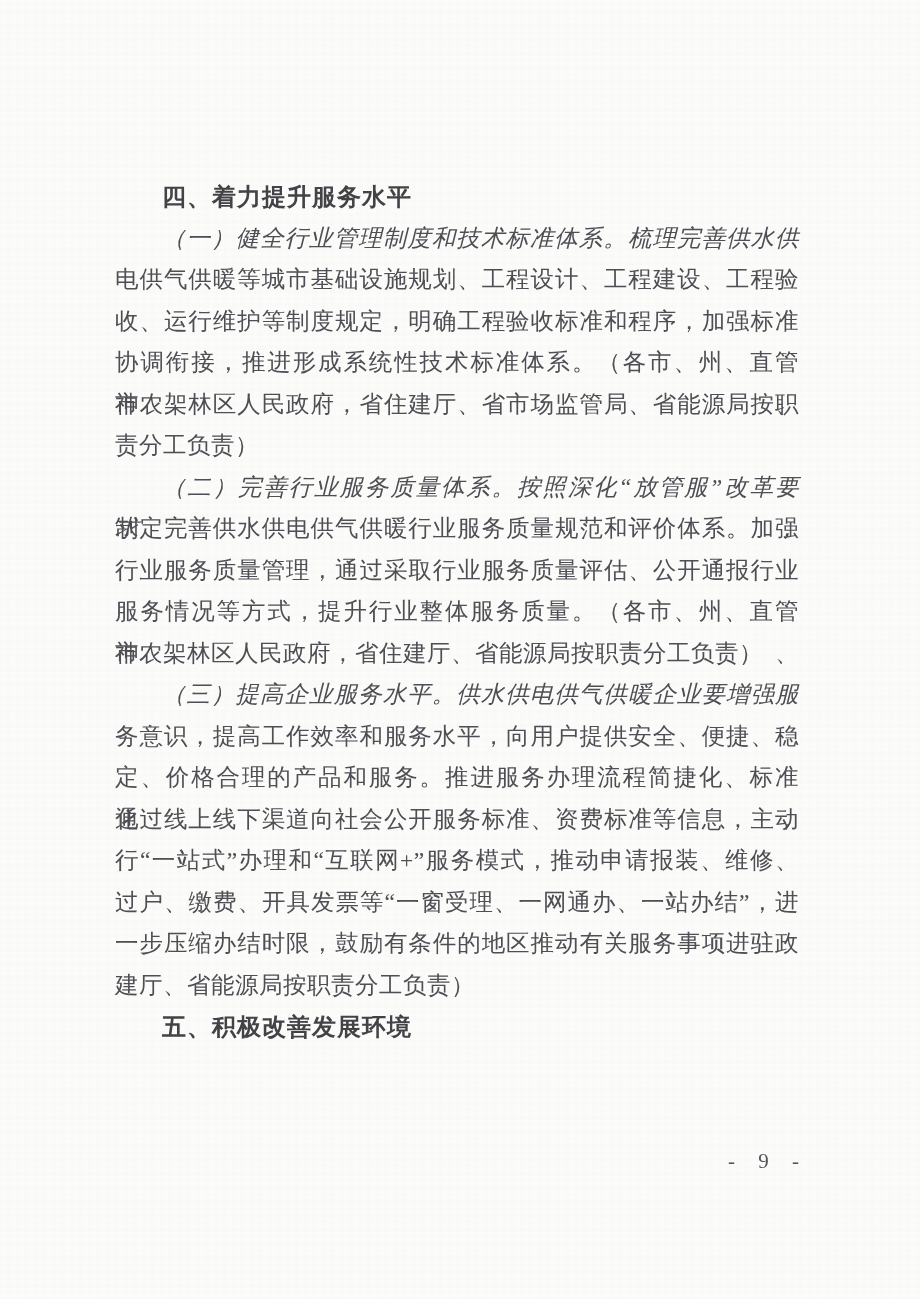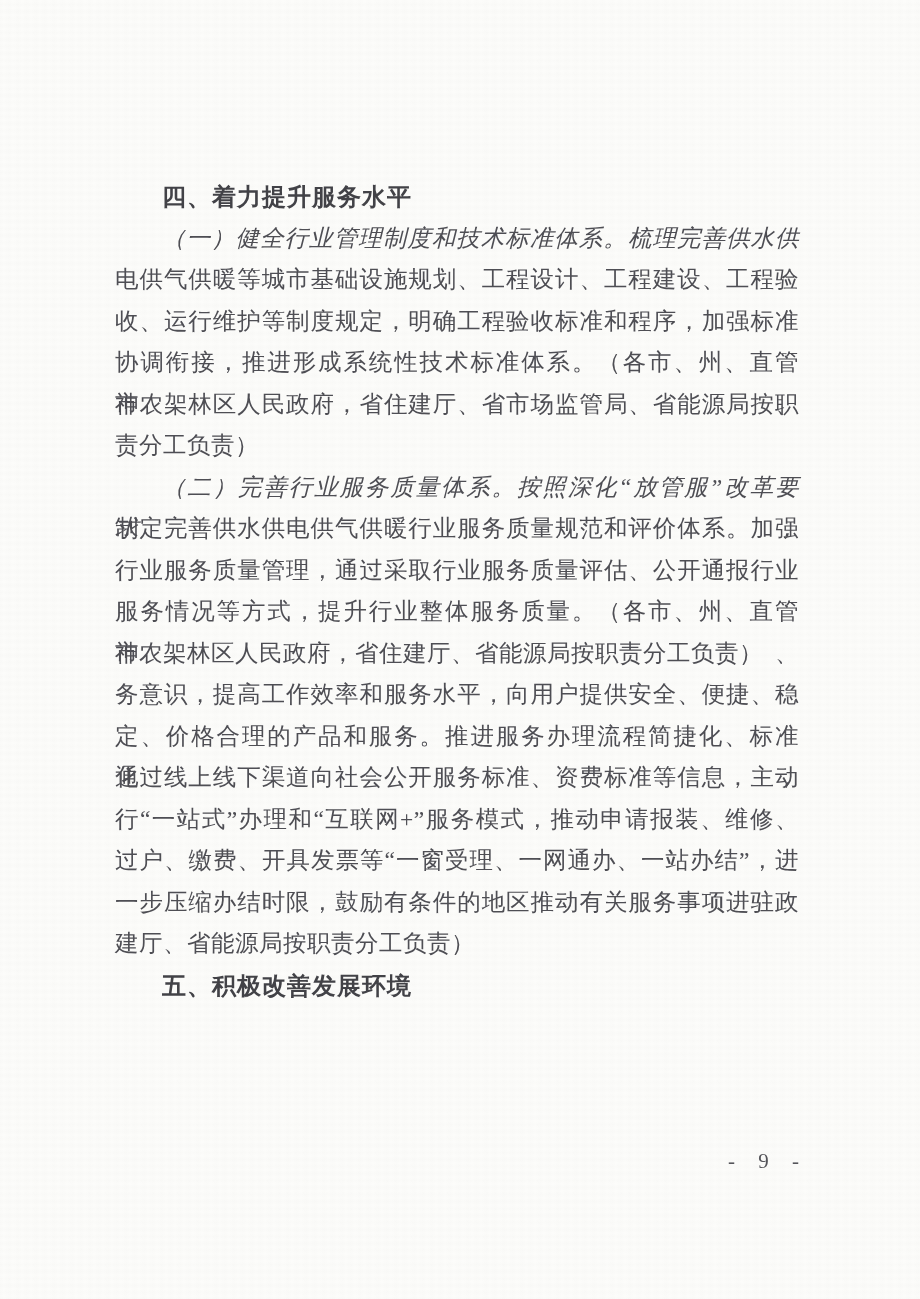--- a/index.html
+++ b/index.html
@@ -71,20 +71,21 @@
       <div class="line">电供气供暖等城市基础设施规划、工程设计、工程建设、工程验</div>
       <div class="line">收、运行维护等制度规定，明确工程验收标准和程序，加强标准</div>
       <div class="line">协调衔接，推进形成系统性技术标准体系。（各市、州、直管市、</div>
       <div class="line">神农架林区人民政府，省住建厅、省市场监管局、省能源局按职</div>
       <div class="line para-end">责分工负责）</div>
       <div class="line indent">（二）完善行业服务质量体系。按照深化“放管服”改革要求，</div>
       <div class="line">制定完善供水供电供气供暖行业服务质量规范和评价体系。加强</div>
       <div class="line">行业服务质量管理，通过采取行业服务质量评估、公开通报行业</div>
       <div class="line">服务情况等方式，提升行业整体服务质量。（各市、州、直管市、</div>
       <div class="line para-end">神农架林区人民政府，省住建厅、省能源局按职责分工负责）</div>
+      <div class="line indent">（三）提高企业服务水平。供水供电供气供暖企业要增强服</div>
       <div class="line">务意识，提高工作效率和服务水平，向用户提供安全、便捷、稳</div>
       <div class="line">定、价格合理的产品和服务。推进服务办理流程简捷化、标准化，</div>
       <div class="line">通过线上线下渠道向社会公开服务标准、资费标准等信息，主动</div>
       <div class="line">行“一站式”办理和“互联网+”服务模式，推动申请报装、维修、</div>
       <div class="line">过户、缴费、开具发票等“一窗受理、一网通办、一站办结”，进</div>
       <div class="line">一步压缩办结时限，鼓励有条件的地区推动有关服务事项进驻政</div>
       <div class="line para-end">建厅、省能源局按职责分工负责）</div>
       <div class="line heading">五、积极改善发展环境</div>
     </div>
   <div class="page-number">- 9 -</div>

